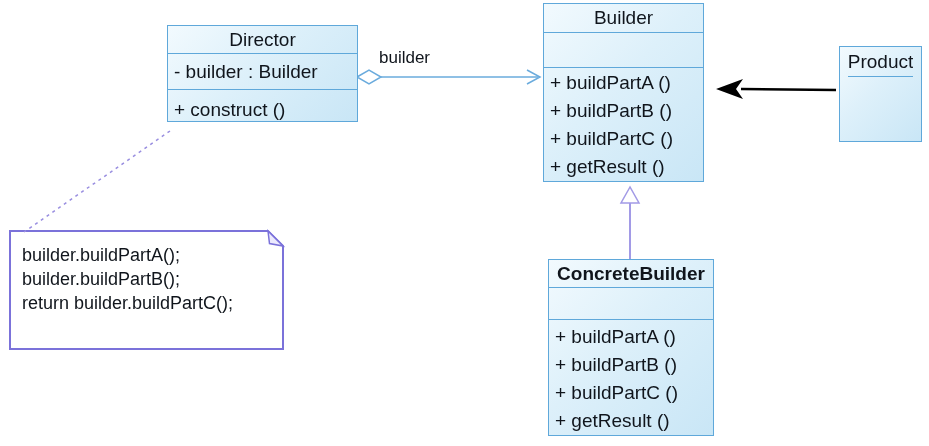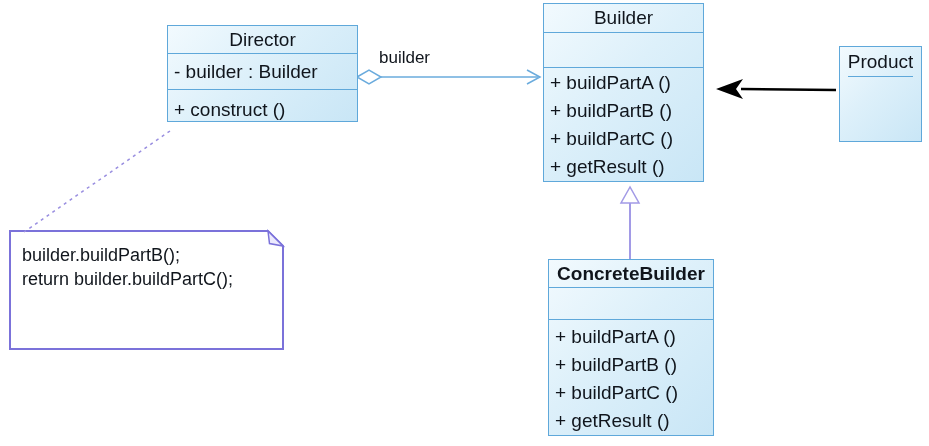--- a/index.html
+++ b/index.html
@@ -115,19 +115,20 @@
     <div class="uml-section attrs"></div>
     <div class="uml-section methods">
       <div class="uml-member">+ buildPartA ()</div>
       <div class="uml-member">+ buildPartB ()</div>
       <div class="uml-member">+ buildPartC ()</div>
       <div class="uml-member">+ getResult ()</div>
     </div>
   </div>
 
   <div class="note-text">
+    <div>builder.buildPartA();</div>
     <div>builder.buildPartB();</div>
     <div>return builder.buildPartC();</div>
   </div>
 
   <div class="edge-label">builder</div>
 
 </div>
 
 </body></html>

